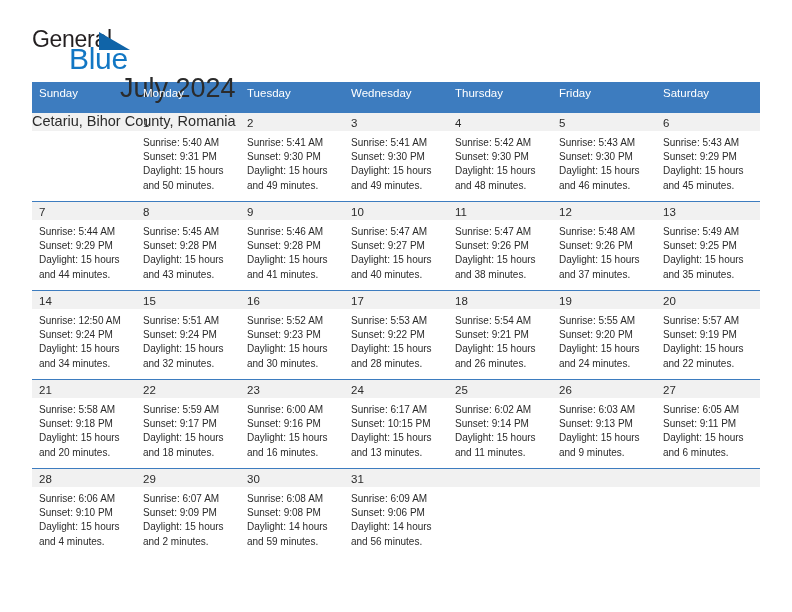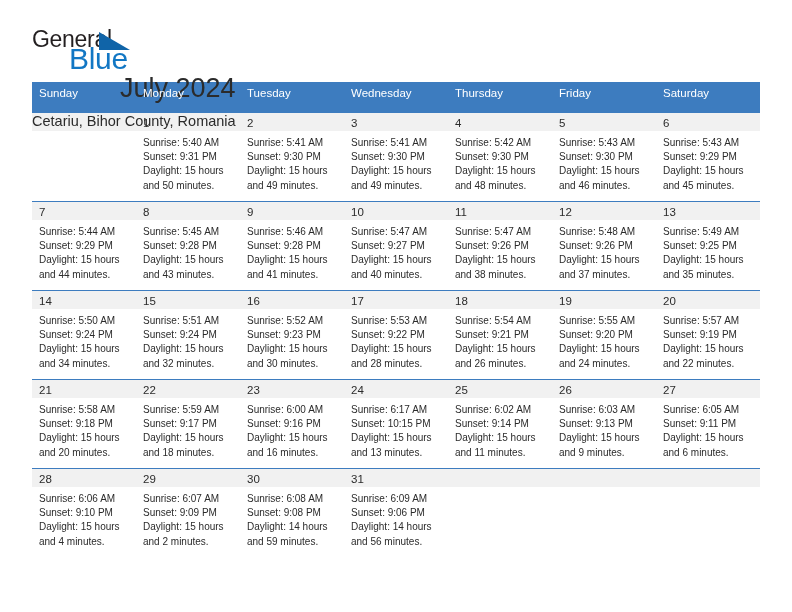--- a/index.html
+++ b/index.html
@@ -288,21 +288,21 @@
               <div>Sunset: 9:25 PM</div>
               <div>Daylight: 15 hours</div>
               <div>and 35 minutes.</div>
             </div>
           </td>
         </tr>
         <tr>
           <td>
             <div class="daynum">14</div>
             <div class="cellbody">
-              <div>Sunrise: 5:50 AM</div>
+              <div>Sunrise: 12:50 AM</div>
               <div>Sunset: 9:24 PM</div>
               <div>Daylight: 15 hours</div>
               <div>and 34 minutes.</div>
             </div>
           </td>
           <td>
             <div class="daynum">15</div>
             <div class="cellbody">
               <div>Sunrise: 5:51 AM</div>
               <div>Sunset: 9:24 PM</div>

